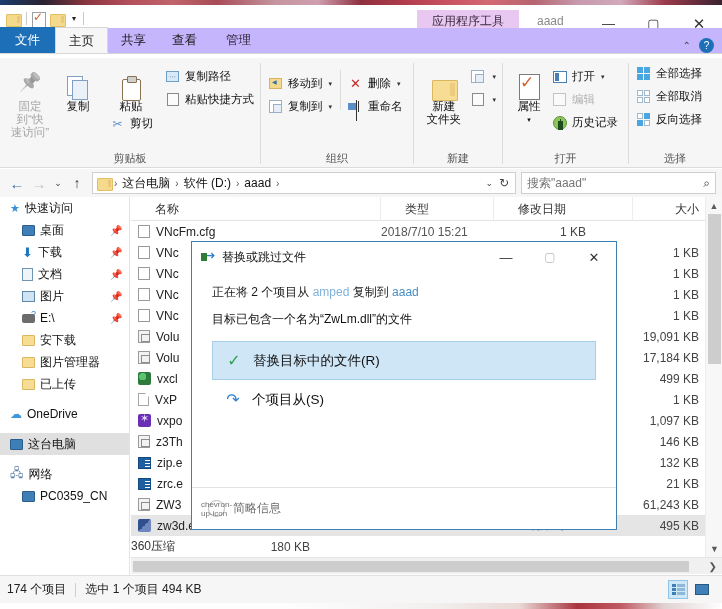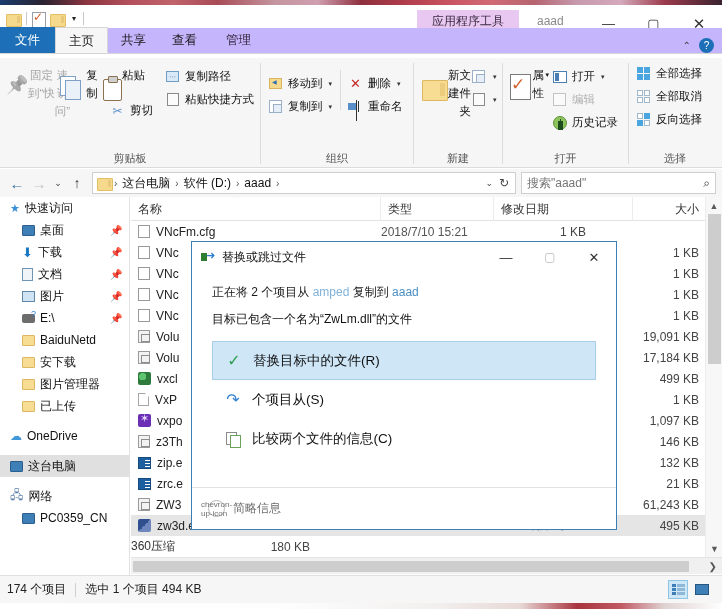--- a/index.html
+++ b/index.html
@@ -102,22 +102,22 @@
     background:#f6f6f6; border-bottom:1px solid #dcdcdc;
     display:flex; align-items:stretch; font-size:11.5px;
   }
   .rgroup { position:relative; display:flex; flex-direction:column; }
   .rgroup .gbody { flex:1; display:flex; align-items:flex-start; padding:5px 6px 0 6px; }
   .rgroup .glabel {
     height:17px; line-height:17px; text-align:center; color:#555; font-size:11px;
   }
   .rsep { width:1px; background:#dcdcdc; margin:5px 0 3px 0; }
   .bigbtn {
-    width:54px; display:flex; flex-direction:row; 
-    padding-top:3px; text-align:center; line-height:18px; color:#111;
+    width:54px; display:flex; flex-direction:column; align-items:center;
+    padding-top:3px; text-align:center; line-height:13px; color:#111;
   }
   .bigbtn.dim { color:#a6a6a6; }
   .bigbtn .glyph { height:34px; display:flex; align-items:flex-end; justify-content:center; }
   .smallcol { display:flex; flex-direction:column; gap:4px; padding-top:4px; }
   .smallbtn { display:flex; align-items:center; gap:4px; height:19px; color:#111; white-space:nowrap; }
   .smallbtn.dim { color:#b0b0b0; }
   .smallbtn .g { width:17px; display:flex; justify-content:center; align-items:center; }
   .mini-caret { font-size:7px; color:#333; margin-left:2px; }
 
   
@@ -291,21 +291,21 @@
 
   
   .filelist {
     position:absolute; left:131px; top:197px; width:591px; height:378px;
     background:#fff; overflow:hidden;
   }
   .colhead {
     height:24px; display:flex; align-items:center; border-bottom:1px solid #e2e2e2;
     font-size:12px; color:#333; position:relative;
   }
-  .colhead .ch { padding-left:7px; border-right:1px solid #ececec; height:24px; line-height:24px; }
+  .colhead .ch { padding-left:24px; border-right:1px solid #ececec; height:24px; line-height:24px; }
   .c-name { width:250px; }
   .c-date { width:139px; }
   .c-type { width:113px; }
   .c-size { width:72px; text-align:right; padding-right:6px; border-right:none !important; }
   .sortmark {
     position:absolute; left:100px; top:-4px; font-size:10px; color:#7a7a7a;
   }
   .rows { position:relative; }
   .frow {
     height:21px; display:flex; align-items:center; font-size:12px; color:#222;
@@ -778,24 +778,20 @@
       <span class="lbl">图片</span>
       <span class="pinmk">📌</span>
     </div>
     <div class="navrow lvl1">
       <span class="ic-drive"></span>
       <span class="lbl">E:\</span>
       <span class="pinmk">📌</span>
     </div>
     <div class="navrow lvl1">
       <span class="ic-sfolder"></span>
-      <span class="lbl">BaiduNetd</span>
-    </div>
-    <div class="navrow lvl1">
-      <span class="ic-sfolder"></span>
       <span class="lbl">安下载</span>
     </div>
     <div class="navrow lvl1">
       <span class="ic-sfolder"></span>
       <span class="lbl">图片管理器</span>
     </div>
     <div class="navrow lvl1">
       <span class="ic-sfolder"></span>
       <span class="lbl">已上传</span>
     </div>
@@ -1024,26 +1020,20 @@
         <span class="oi">
             <span class="ic-check">✓</span>
           </span>
         <span>替换目标中的文件(R)</span>
       </div>
       <div class="opt">
         <span class="oi">
             <span class="ic-skip">↷</span>
           </span>
         <span>个项目从(S)</span>
-      </div>
-      <div class="opt">
-        <span class="oi">
-            <span class="ic-cmp"></span>
-          </span>
-        <span>比较两个文件的信息(C)</span>
       </div>
     </div>
     <div class="dlg-foot">
       <span class="chev-circle">chevron-up-icon</span>
       <span class="foot-lbl">简略信息</span>
     </div>
   </div>
 
   <div class="statusbar">
     <span>174 个项目</span>

